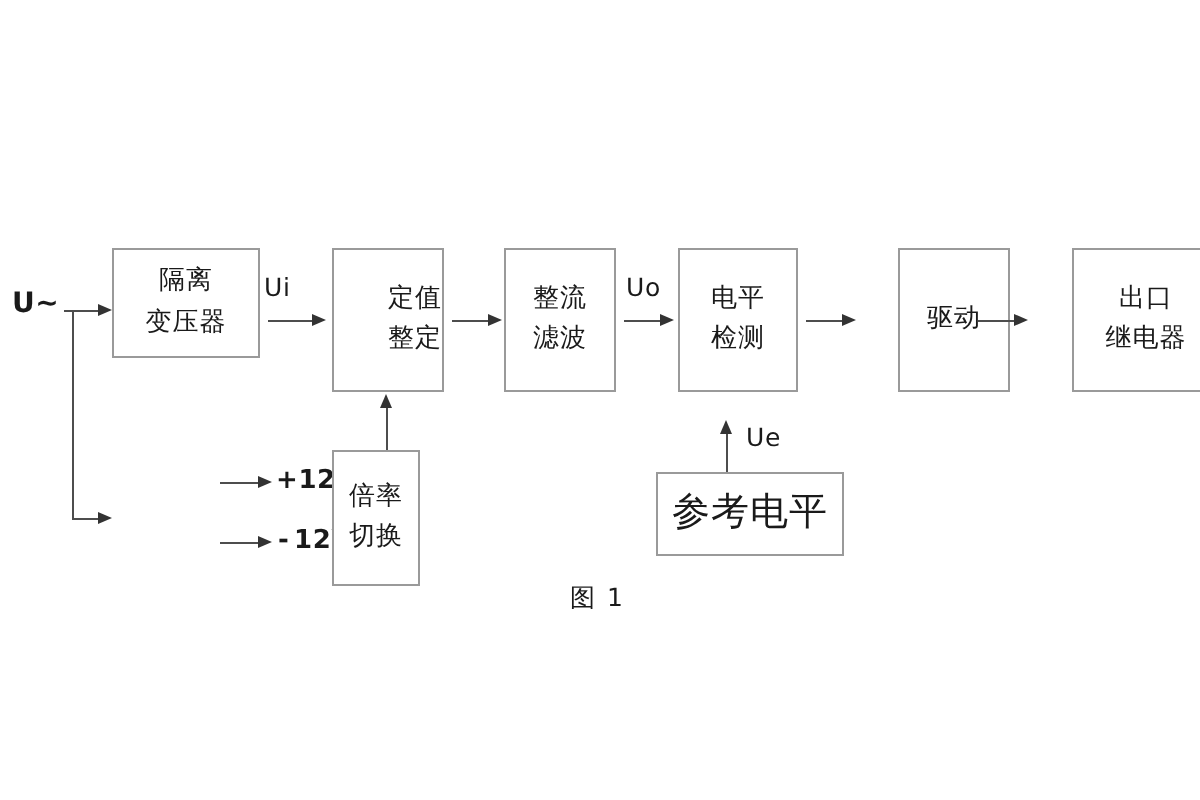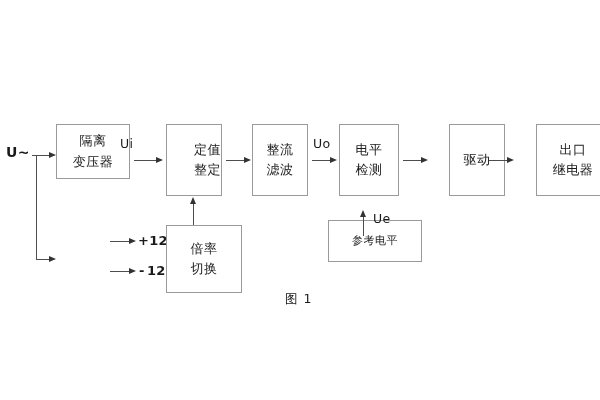--- a/index.html
+++ b/index.html
@@ -103,21 +103,21 @@
   <div class="arrow-r" style="left:49px; top:151.5px;"></div>
 
   <div class="hline" style="left:36px; top:259px; width:14px;"></div>
   <div class="arrow-r" style="left:49px; top:255.5px;"></div>
 
   <div class="block" style="left:56px; top:124px; width:74px; height:55px;">
     <span class="ln">隔离</span>
     <span class="ln">变压器</span>
   </div>
 
-  <div class="label sig" style="left:120px; top:136px;">Ui</div>
+  <div class="label sig" style="left:132px; top:136px;">Ui</div>
   <div class="hline" style="left:134px; top:160px; width:23px;"></div>
   <div class="arrow-r" style="left:156px; top:156.5px;"></div>
 
   <div class="block" style="left:166px; top:124px; width:56px; height:72px;align-items:flex-end;">
     <span class="ln">定值</span>
     <span class="ln">整定</span>
   </div>
 
   <div class="hline" style="left:226px; top:160px; width:19px;"></div>
   <div class="arrow-r" style="left:244px; top:156.5px;"></div>
@@ -154,29 +154,29 @@
 
   <div class="hline" style="left:110px; top:241px; width:20px;"></div>
   <div class="arrow-r" style="left:129px; top:237.5px;"></div>
   <div class="label" style="left:138px; top:233px; font-weight:600;">+12V</div>
 
   <div class="hline" style="left:110px; top:271px; width:20px;"></div>
   <div class="arrow-r" style="left:129px; top:267.5px;"></div>
   <div class="dash-minus" style="left:139px; top:263px; font-weight:600;">-</div>
   <div class="label" style="left:147px; top:263px; font-weight:600;">12V</div>
 
-  <div class="block" style="left:166px; top:225px; width:76px; height:68px;">
+  <div class="block" style="left:166px; top:225px; width:44px; height:68px;">
     <span class="ln">倍率</span>
     <span class="ln">切换</span>
   </div>
 
   <div class="vline" style="left:193px; top:203px; height:22px;"></div>
   <div class="arrow-u" style="left:190px; top:197px;"></div>
 
-  <div class="block" style="left:328px; top:220px; width:94px; height:42px; font-size:11px;">
+  <div class="block" style="left:328px; top:236px; width:94px; height:42px; font-size:19px;">
     <span class="ln">参考电平</span>
   </div>
 
   <div class="vline" style="left:363px; top:216px; height:20px;"></div>
   <div class="arrow-u" style="left:360px; top:210px;"></div>
   <div class="label sig" style="left:373px; top:211px;">Ue</div>
 
   <div class="caption" style="left:285px; top:291px;">图 1</div>
 
 </div>

